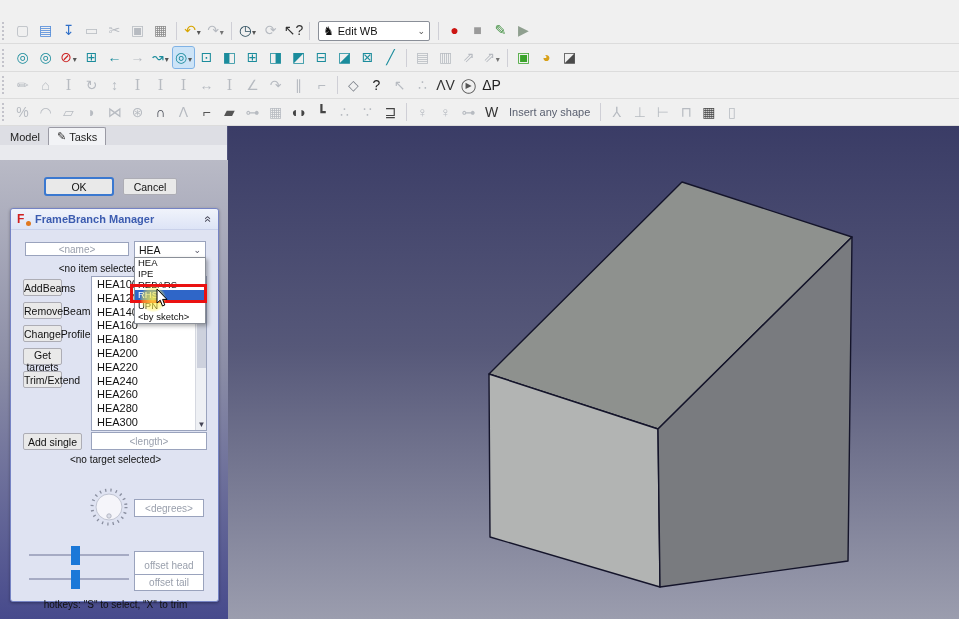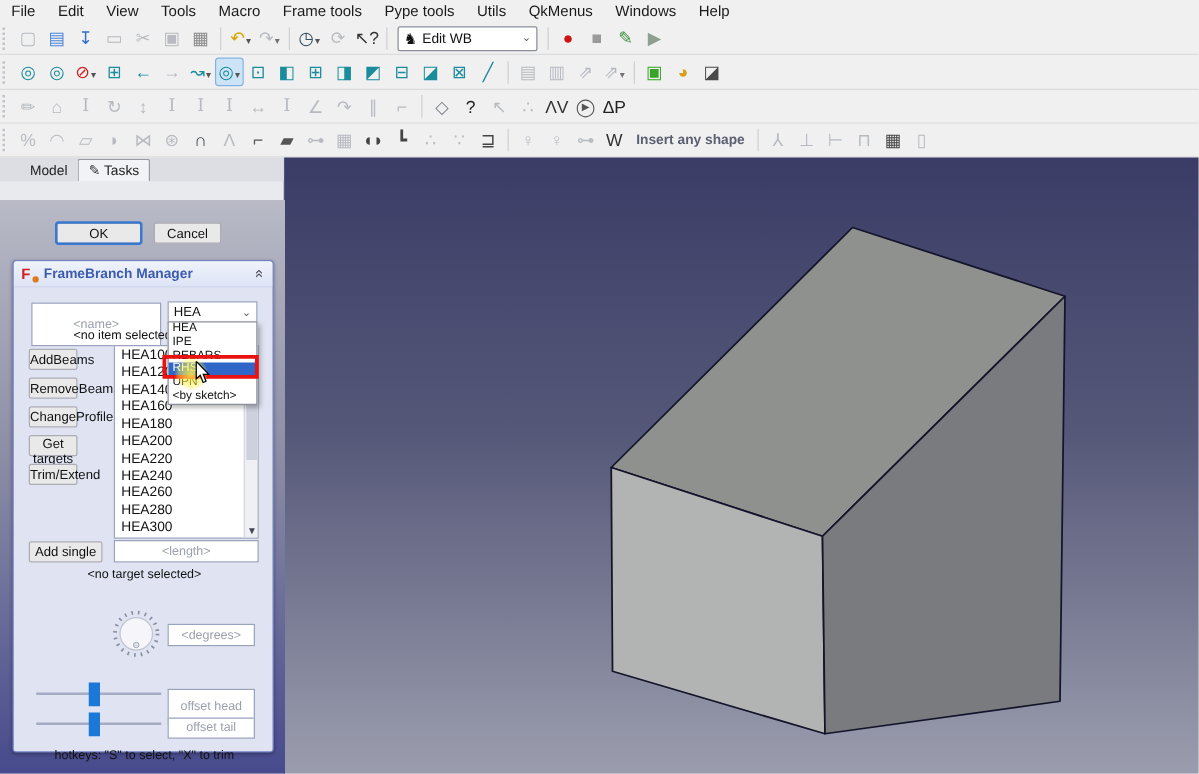--- a/index.html
+++ b/index.html
@@ -26,31 +26,31 @@
   .tbi .g2 { position:absolute; left:0; top:0; width:100%; height:100%; line-height:21px;
     font-size:8px; }
   .tbi.active { background:#cde4f7; outline:1px solid #7fb2e5; }
   .tbi.d { opacity:.8; }
   .dd { font-size:8px; color:#555; margin-left:1px; display:inline-block; }
   .tb-combo { height:20px; min-width:112px; background:#fff; border:1px solid #8a8f98;
     border-radius:2px; display:flex; align-items:center; font-size:11px; padding:0 4px;
     margin:0 4px; color:#111; }
   .tb-combo .bird { font-size:12px; margin-right:4px; color:#111; }
   .tb-combo .chev { margin-left:auto; font-size:9px; color:#555; }
-  .tb-label { font-size:11px; color:#5a6070; margin:0 6px; white-space:nowrap;font-weight:bold; }
+  .tb-label { font-size:11px; color:#5a6070; margin:0 6px; white-space:nowrap; }
   .serif { font-family:"DejaVu Serif",serif; }
 
   
   .dock { position:absolute; left:0; top:126px; width:228px; height:493px;
     background:#e9eaee; border-right:1px solid #50537c; }
   .dock-title { height:15px; background:#ececf0; border-bottom:1px solid #cfcfd6;
     font-size:11px; color:#222; display:flex; align-items:center; padding:0 6px; }
   .float-btn { margin-left:auto; width:9px; height:8px; border:1px solid #555; position:relative; }
   .float-btn::after { content:""; position:absolute; left:0; top:0; right:0; height:2px; background:#555; }
-  .tabbar { height:19px; background:#dddee4; display:flex; align-items:flex-end; padding-left:16px; }
+  .tabbar { height:19px; background:#dddee4; display:flex; align-items:flex-end; padding-left:2px; }
   .tab { font-size:11px; color:#222; padding:2px 8px 2px 8px; cursor:default; }
   .tab.active { background:#f2f3f6; border:1px solid #9a9aa4; border-bottom:none;
     border-radius:2px 2px 0 0; display:flex; align-items:center; gap:3px; }
   .tab .pencil { font-size:11px; color:#333; }
   .task { position:absolute; left:0; top:34px; width:228px; height:459px;
     background:linear-gradient(180deg,#b9bac6 0%, #8b8da6 45%, #474a8c 100%); }
 
   .btn { background:#e9e9e9; border:1px solid #adadb5; border-radius:2px; font-size:10.5px;
     color:#111; text-align:center; cursor:default; font-family:Liberation Sans, sans-serif; }
   .btn.default { outline:2px solid #3a78d0; outline-offset:-1px; }
@@ -67,21 +67,21 @@
   .logo { position:relative; width:13px; height:13px; margin-right:5px;
     font-weight:bold; font-size:12px; color:#d02020; line-height:13px; }
   .logo::after { content:""; position:absolute; right:-1px; bottom:0; width:5px; height:5px;
     border-radius:50%; background:#e07820; }
   .card-title { font-size:11px; font-weight:bold; color:#3c5cb0; }
   .collapse { margin-left:auto; font-size:12px; color:#445; transform:rotate(90deg); cursor:default; }
 
   .inp { background:#fff; border:1px solid #9aa3bd; font-size:10px; color:#111;
     text-align:center; font-family:inherit; }
   .inp::placeholder { color:#9aa0ad; opacity:1; }
-  .name-inp { position:absolute; left:14px; top:33px; width:104px; height:35px; }
+  .name-inp { position:absolute; left:14px; top:33px; width:104px; height:14px; }
   .profile-combo { position:absolute; left:123px; top:32px; width:72px; height:18px;
     background:#fff; border:1px solid #9aa3bd; font-size:10.5px; color:#111;
     display:flex; align-items:center; padding:0 4px; }
   .profile-combo .chev { margin-left:auto; font-size:9px; color:#556; }
   .no-item { position:absolute; left:0; top:54px; width:180px; text-align:center;
     font-size:10px; color:#111; z-index:1; }
 
   .col-btn { position:absolute; left:12px; width:39px; height:17px; }
   .list { position:absolute; left:80px; top:67px; width:116px; height:155px;
     background:#fff; border:1px solid #9aa3bd; z-index:2; overflow:hidden; }
@@ -122,33 +122,20 @@
   
   .viewport { position:absolute; left:228px; top:126px; width:731px; height:493px;
     background:linear-gradient(180deg,#3a3c66 0%, #565879 45%, #9b9dae 100%); }
   .viewport svg { position:absolute; left:0; top:0; }
 </style>
 </head>
 <body>
 
 <div class="window">
 
-  <div class="menubar">
-      <span class="mi">File</span>
-      <span class="mi">Edit</span>
-      <span class="mi">View</span>
-      <span class="mi">Tools</span>
-      <span class="mi">Macro</span>
-      <span class="mi">Frame tools</span>
-      <span class="mi">Pype tools</span>
-      <span class="mi">Utils</span>
-      <span class="mi">QkMenus</span>
-      <span class="mi">Windows</span>
-      <span class="mi">Help</span>
-    </div>
 
   <div class="tbrow" id="tb0">
       <span class="grip"></span>
       <span class="tbi d" style="color: rgb(169, 174, 182);">▢</span>
       <span class="tbi" style="color: rgb(74, 134, 216);">▤</span>
       <span class="tbi" style="color: rgb(47, 111, 200);">↧</span>
       <span class="tbi d" style="color: rgb(169, 174, 182);">▭</span>
       <span class="tbi d" style="color: rgb(169, 174, 182);">✂</span>
       <span class="tbi d" style="color: rgb(169, 174, 182);">▣</span>
       <span class="tbi" style="color: rgb(138, 138, 138);">▦</span>

